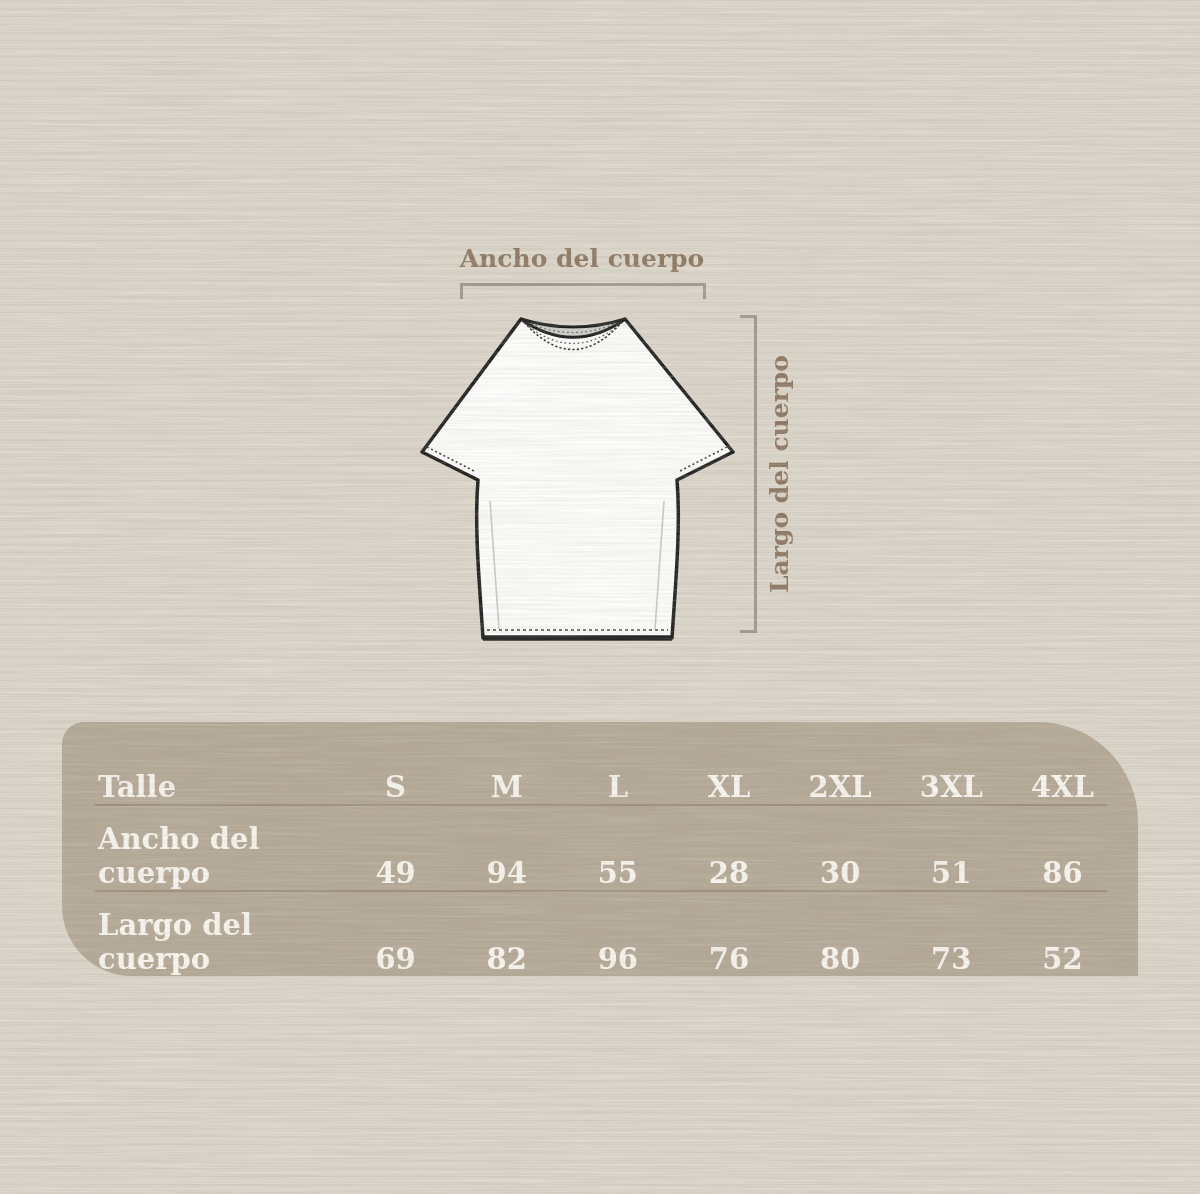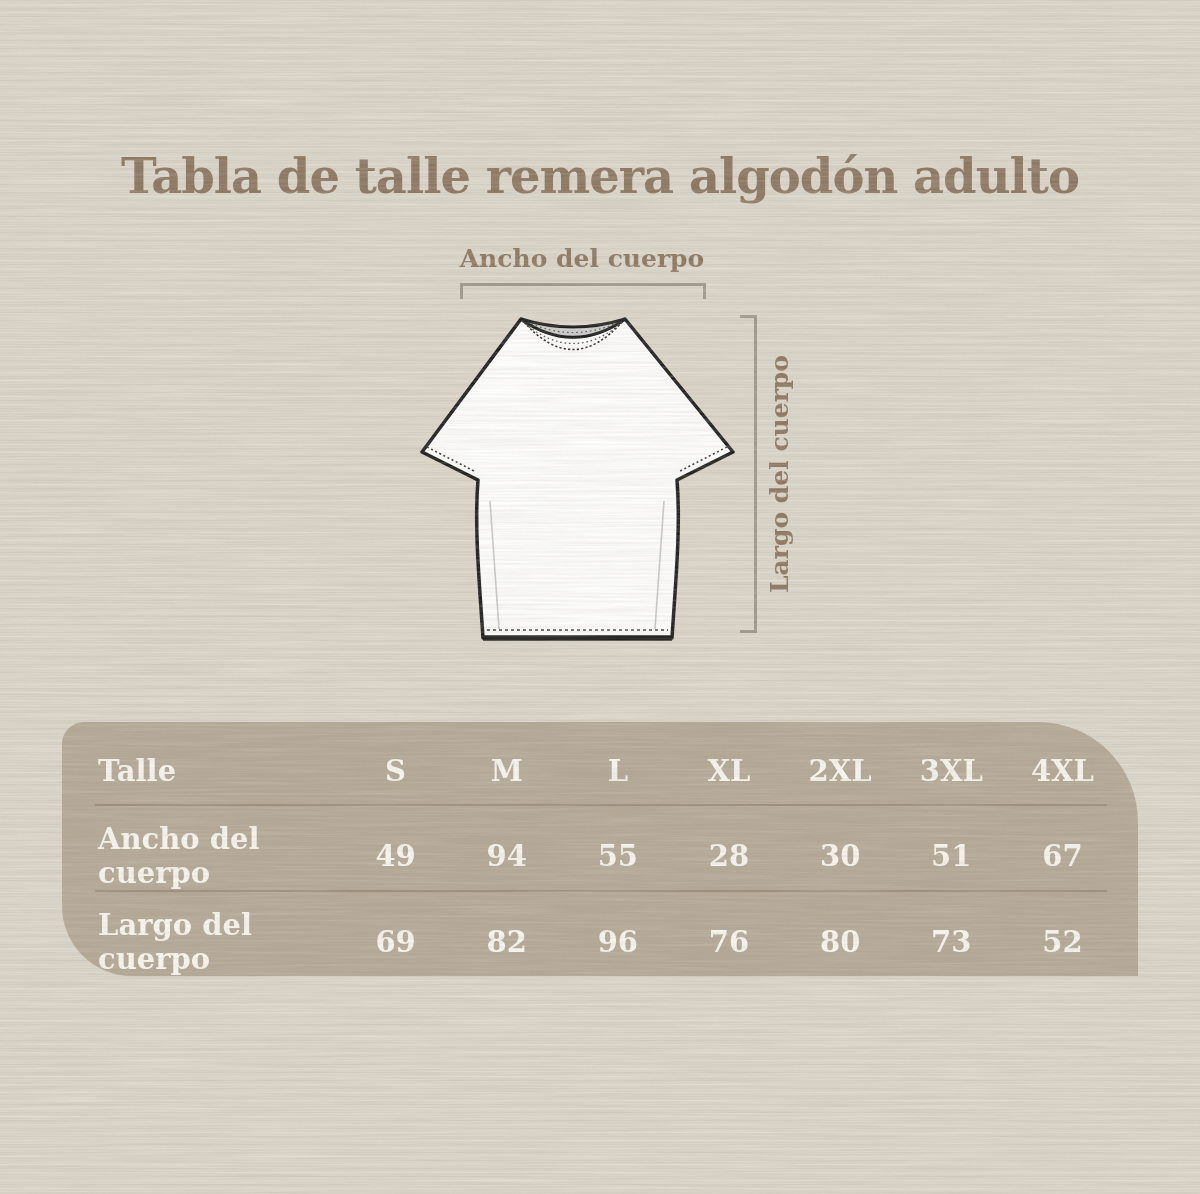--- a/index.html
+++ b/index.html
@@ -61,21 +61,21 @@
   }
   .size-table {
     position:absolute; left:62px; top:722px; width:1076px; height:254px;
     background: var(--table-background, #b3a795);
     border-radius: 22px 100px 0 70px;
     display:flex; flex-direction:column;
     color: var(--table-text, #f7f4ee);
     z-index:2;
   }
   .t-row {
-    flex:1; display:flex; align-items:center;
+    flex:1; display:flex; align-items:flex-end;
     padding:16px 20px 0 36px;
   }
   .t-label {
     width:242px; flex:0 0 242px;
     font-size:29px; font-weight:700; text-align:left;
   }
   .t-cell {
     flex:1; text-align:center;
     font-size:29px; font-weight:700;
   }
@@ -83,21 +83,20 @@
     flex:0 0 2px; height:2px;
     background: var(--divider, #9c8e7b);
     margin:0 31px 0 33px;
   }
 </style>
 </head>
 <body>
 
 <div class="canvas">
 
-  <h1 class="title">Tabla de talle remera algodón adulto</h1>
 
   <div class="width-label">Ancho del cuerpo</div>
   <div class="bracket-top"></div>
 
   <div class="bracket-right"></div>
   <div class="length-label">Largo del cuerpo</div>
 
   <svg class="tshirt" viewBox="0 0 338 336" aria-hidden="true">
 
     <path d="M113,10 L14,143 L70,171 C66,220 72,280 75,329 L264,329
@@ -133,21 +132,21 @@
     </div>
     <div class="t-divider"></div>
     <div class="t-row">
       <div class="t-label">Ancho del cuerpo</div>
       <div class="t-cell">49</div>
       <div class="t-cell">94</div>
       <div class="t-cell">55</div>
       <div class="t-cell">28</div>
       <div class="t-cell">30</div>
       <div class="t-cell">51</div>
-      <div class="t-cell">67</div>
+      <div class="t-cell">86</div>
     </div>
     <div class="t-divider"></div>
     <div class="t-row">
       <div class="t-label">Largo del cuerpo</div>
       <div class="t-cell">69</div>
       <div class="t-cell">82</div>
       <div class="t-cell">96</div>
       <div class="t-cell">76</div>
       <div class="t-cell">80</div>
       <div class="t-cell">73</div>

